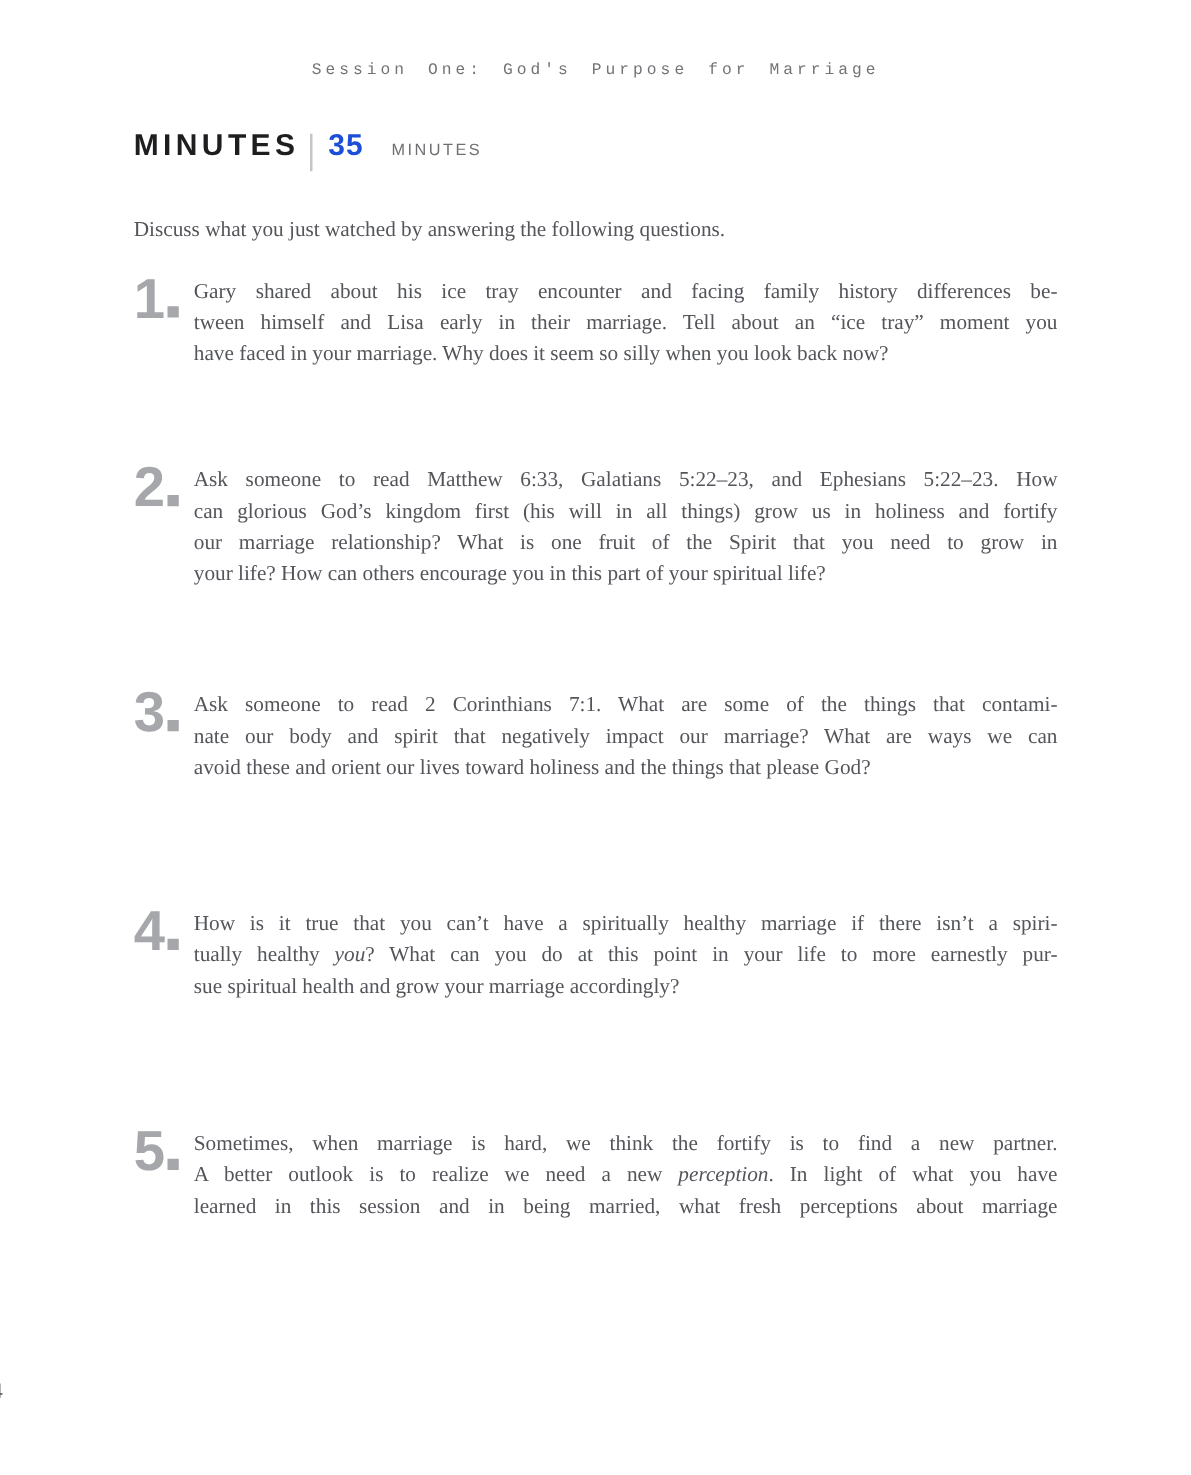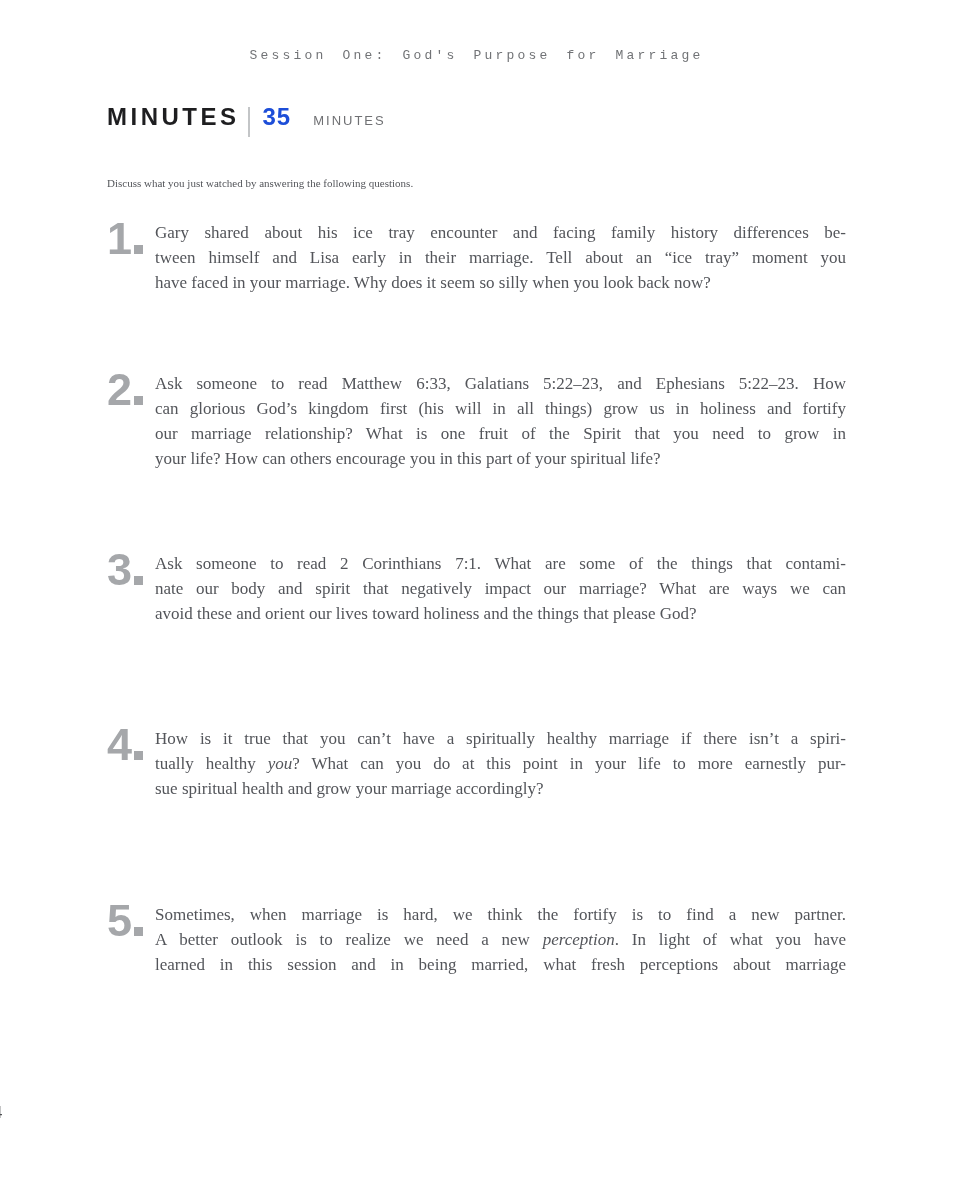--- a/index.html
+++ b/index.html
@@ -65,21 +65,21 @@
     margin-left: 22px;
   }
 
   
   .intro {
     position: absolute;
     top: 171px;
     left: 107px;
     width: 740px;
     margin: 0;
-    font-size: 11px;
+    font-size: 17px;
     line-height: 25px;
     color: #53555a;
   }
 
   
   #questions {
     position: absolute;
     top: 220px;
     left: 107px;
     width: 740px;

